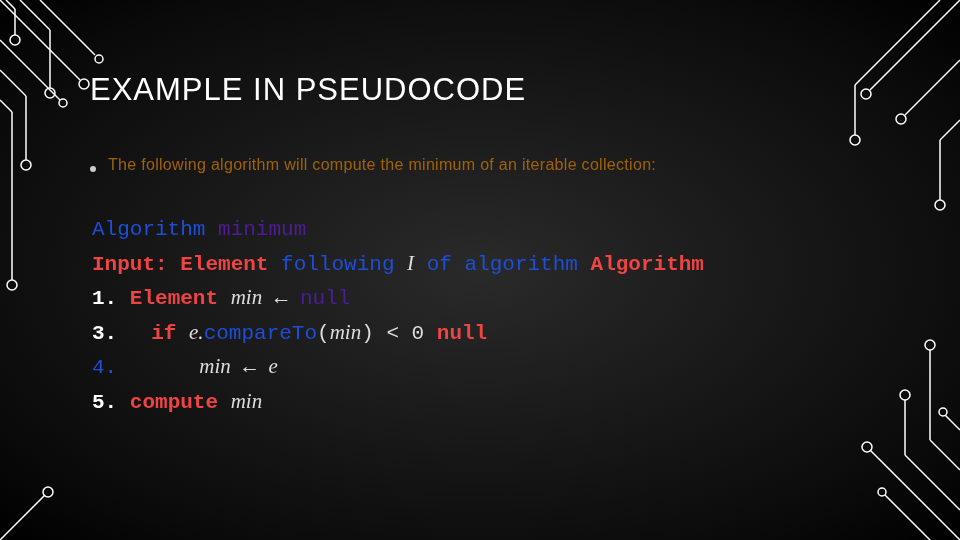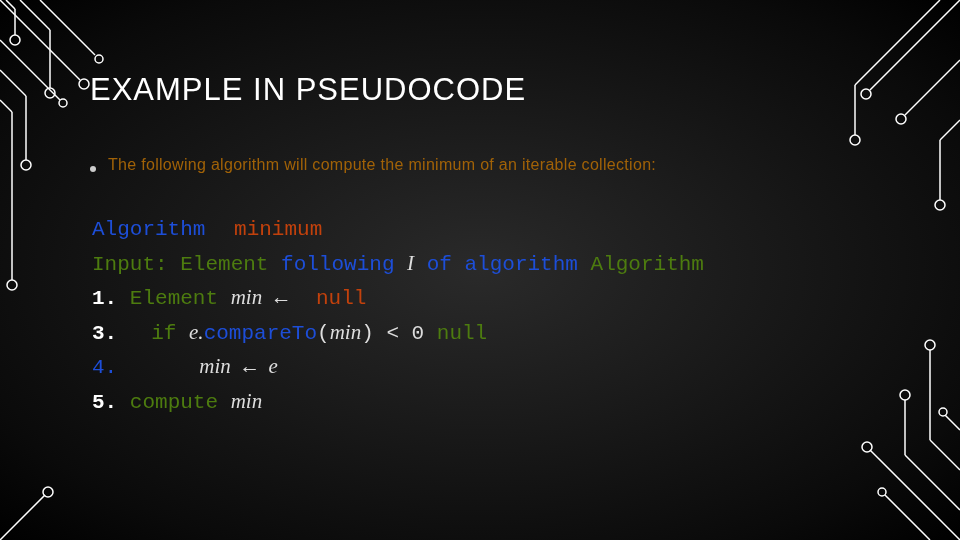--- a/index.html
+++ b/index.html
@@ -51,22 +51,22 @@
     letter-spacing: 0.3px;
   }
   .pseudo {
     font-family: "Courier New", Courier, monospace;
     font-size: 21px;
     line-height: 1.55;
     color: #ddd;
     margin-left: 2px;
   }
   .pseudo .line { white-space: nowrap; }
-  .kw { color: #4d7c0f; font-weight: normal; }
-  .fn { color: #c2410c; margin-left: 16px; }
+  .kw { color: #ef4444; font-weight: bold; }
+  .fn { color: #4c1d95; }
   .num { font-weight: bold; color: #fff; }
   .ital { font-style: italic; font-family: "Times New Roman", serif; }
   .gray { color: #1d4ed8; }
   .indent1 { display:inline-block; width: 34px; }
   .indent2 { display:inline-block; width: 82px; }
 </style>
 </head>
 <body>
 
 <svg class="circuit-svg" viewBox="0 0 960 540">

